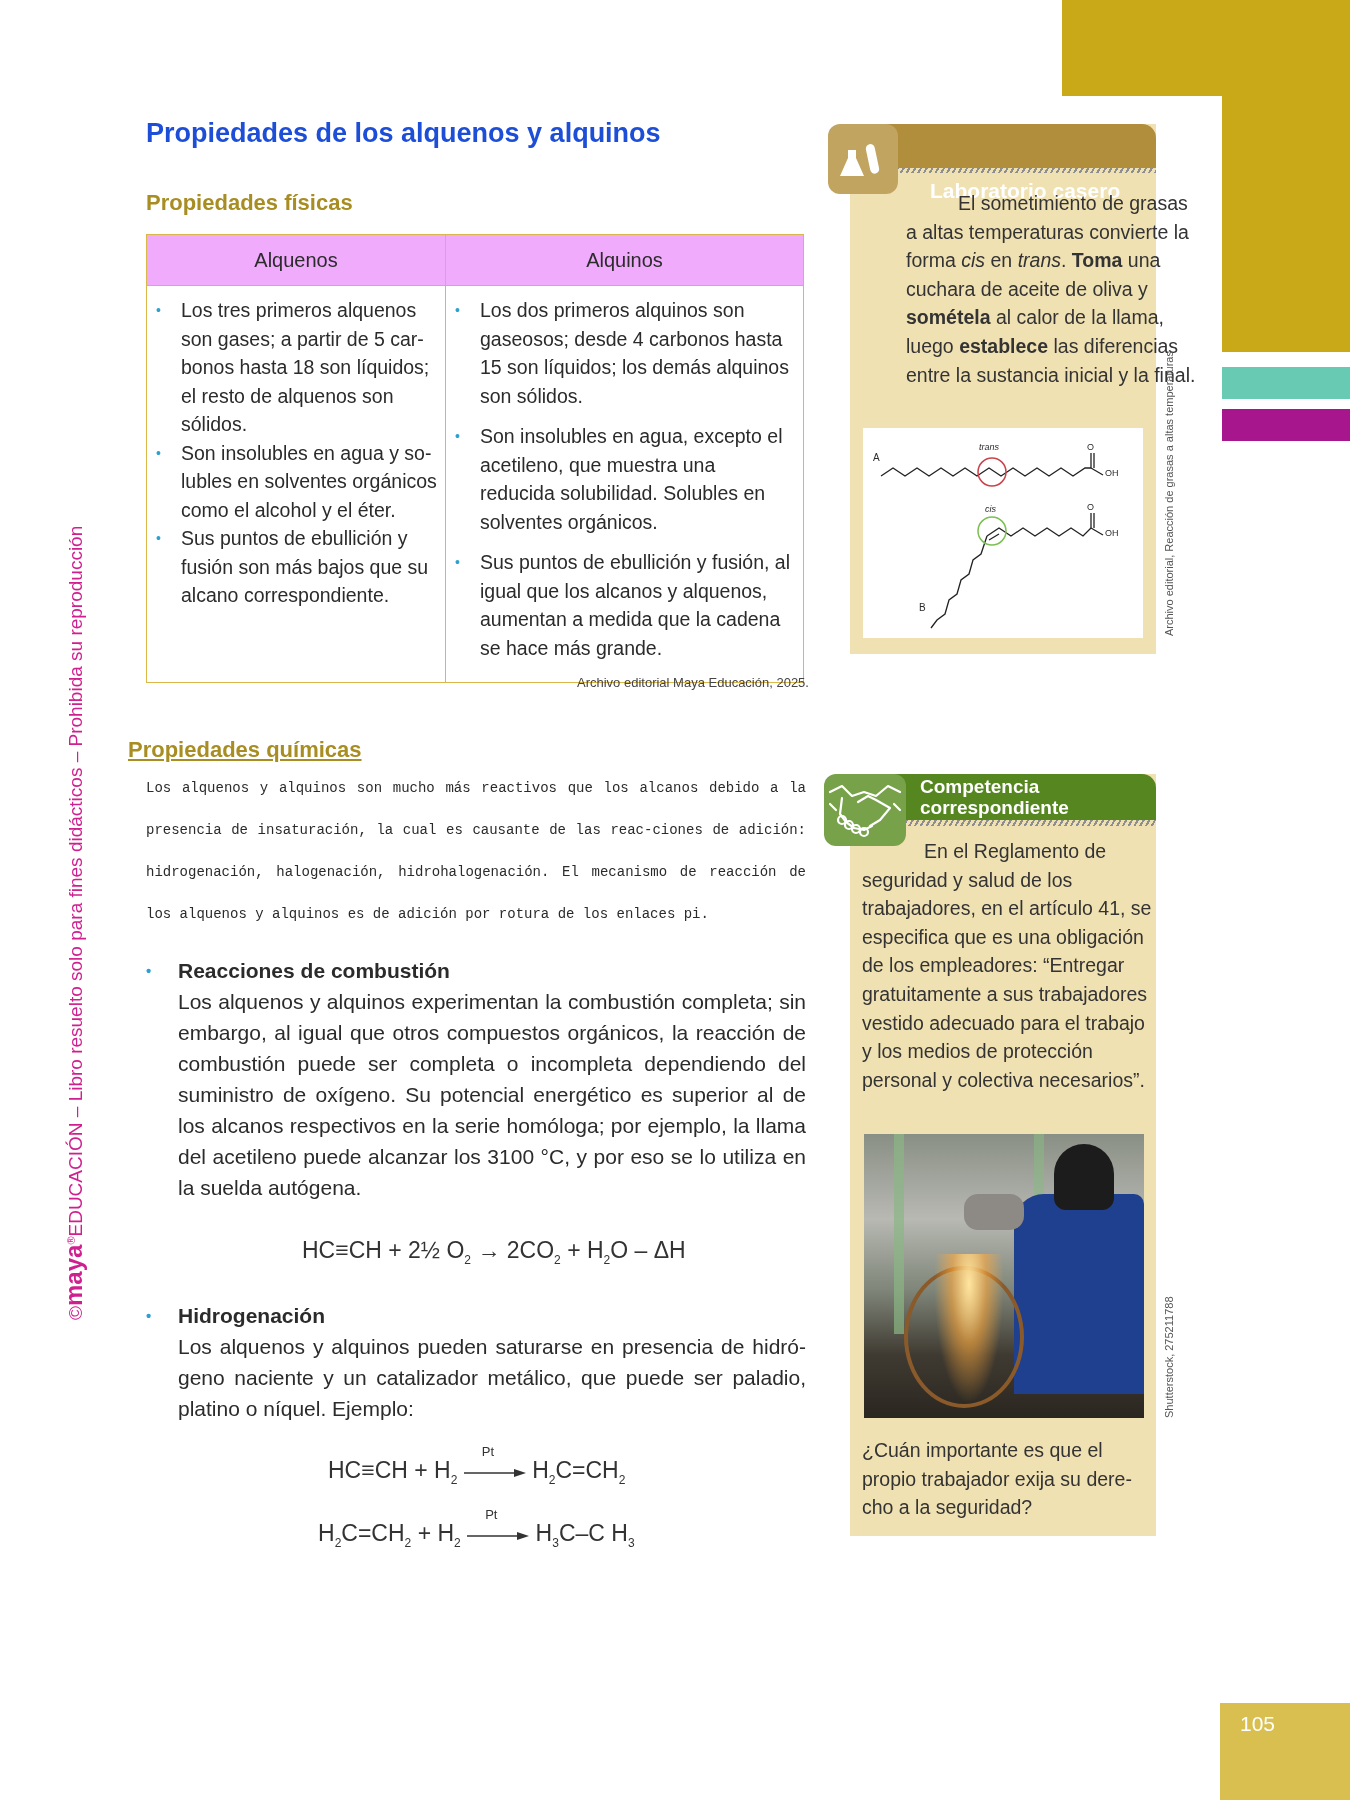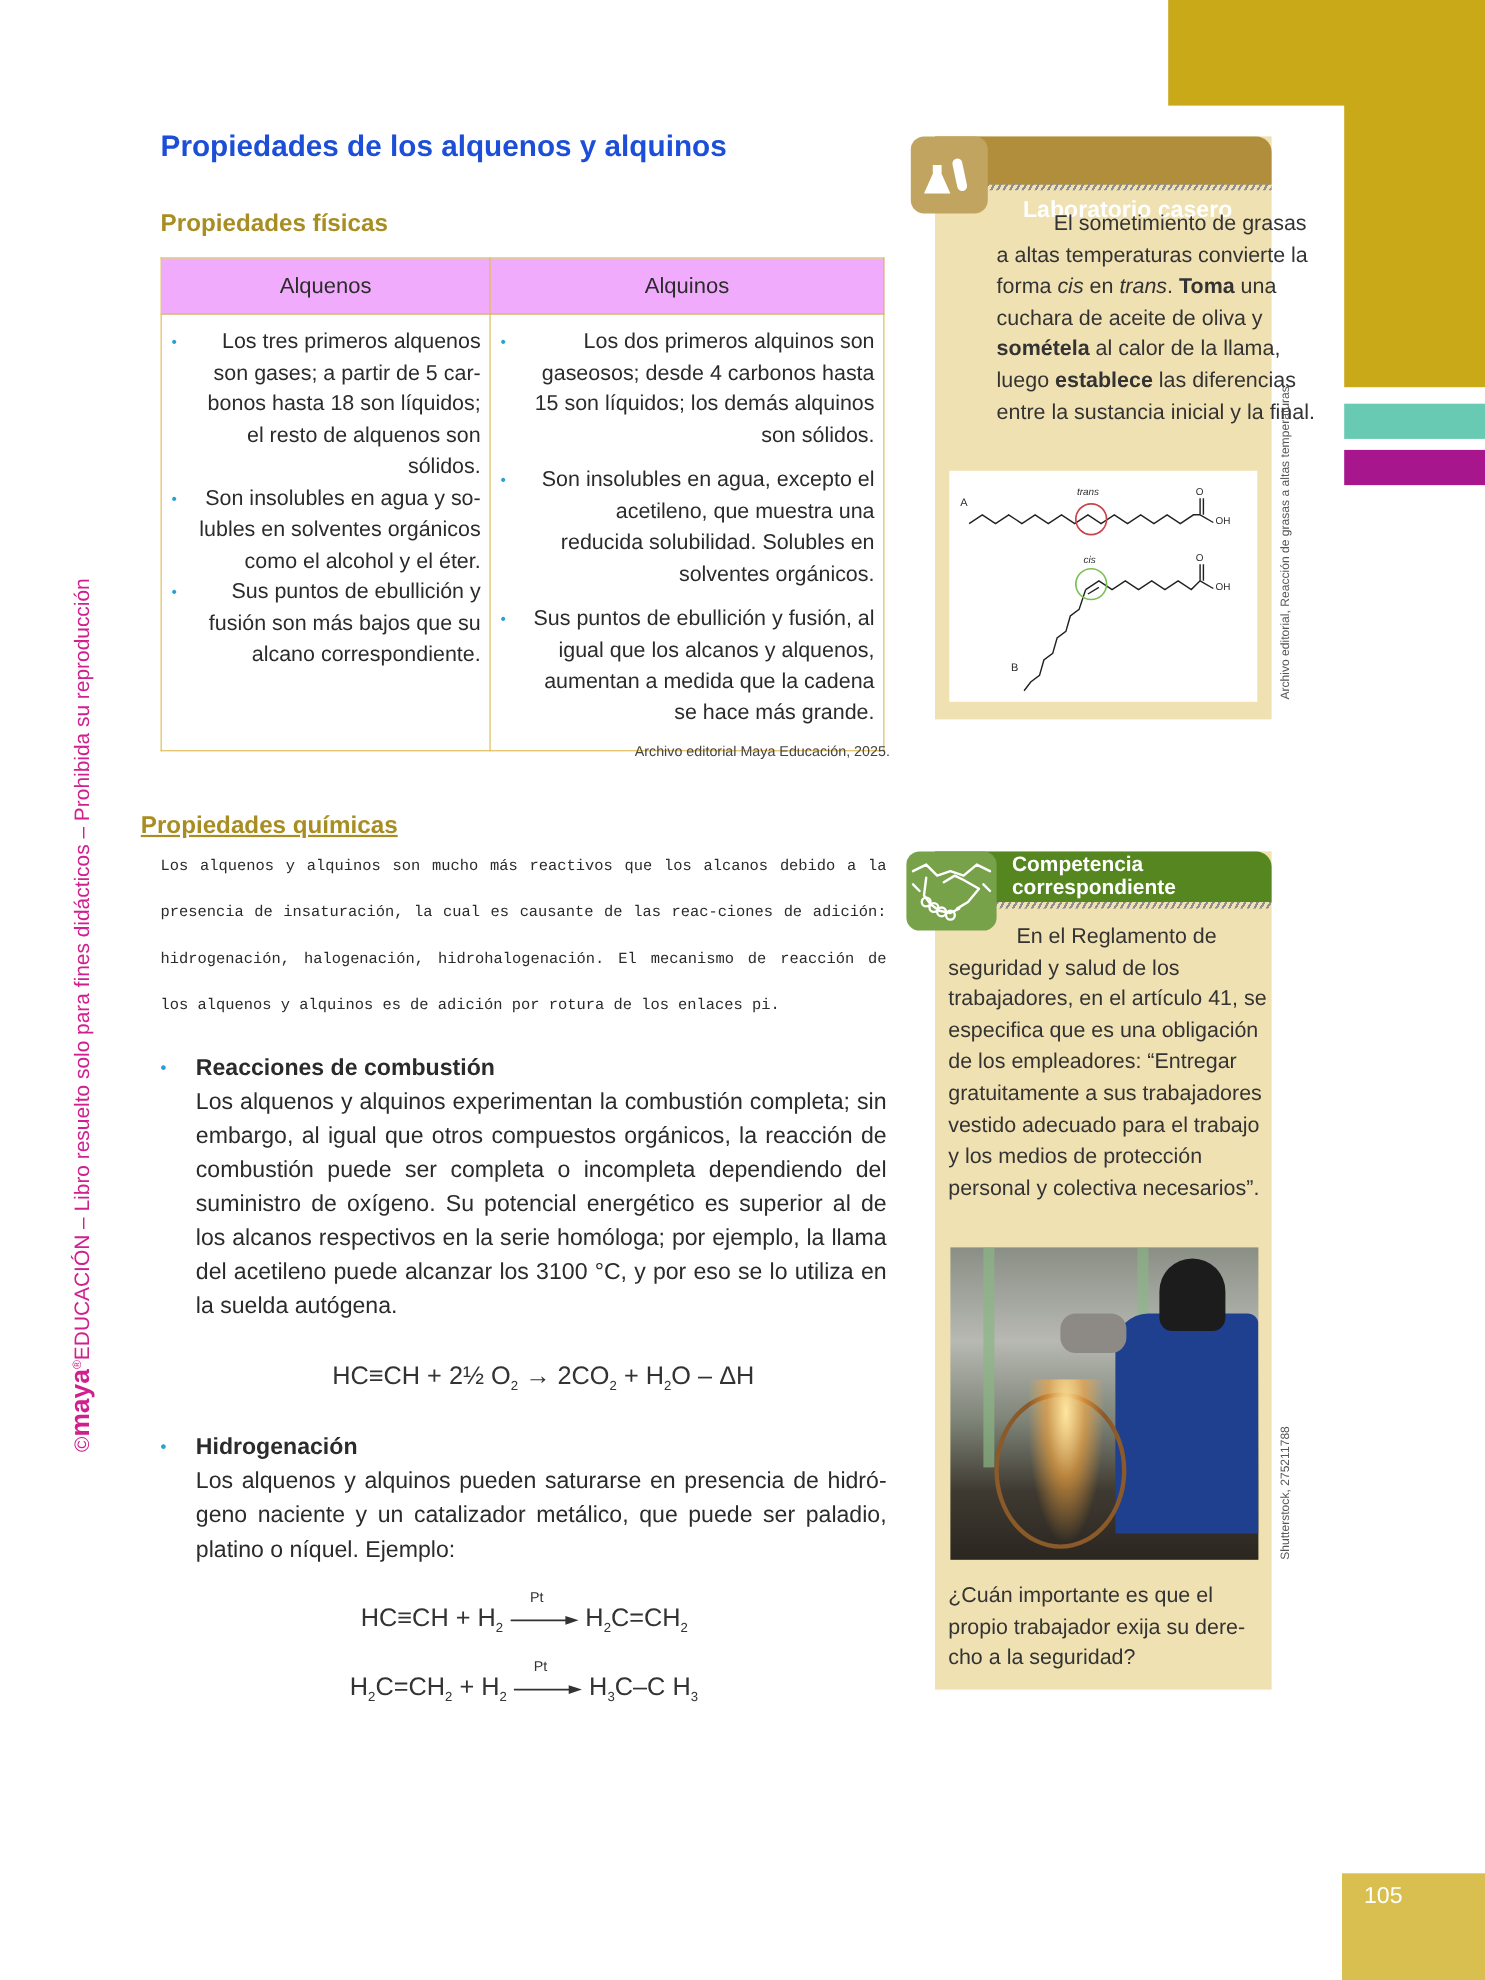--- a/index.html
+++ b/index.html
@@ -21,21 +21,21 @@
   .credit-vert { transform-origin:0 0; transform:rotate(-90deg); color:#555; font-size:11px; white-space:nowrap; }
 
   h1.title { left:146px; top:118px; margin:0; font-size:27px; font-weight:bold; color:#1d4ed8; }
   h2.sub { margin:0; font-size:22px; font-weight:bold; color:#a88d22; }
 
   
   .props-table { left:146px; top:234px; width:658px; border-collapse:collapse; font-size:19.5px; line-height:28.5px; }
   .props-table th { background:#f0abfc; font-weight:normal; height:48px; border:1.5px solid #dcb84a; font-size:20px; }
   .props-table td { border:1.5px solid #dcb84a; vertical-align:top; padding:10px 8px 8px 8px; }
   .props-table ul { margin:0; padding:0 0 0 26px; list-style:none; }
-  .props-table li { position:relative;text-align:right; }
+  .props-table li { position:relative; }
   .props-table li::before { content:"•"; position:absolute; left:-25px; color:#2aa1d0; font-size:14px; }
   .col-right li { margin-bottom:12px; }
   .credit-small { font-size:13px; color:#444; }
 
   
   .para { left:146px; width:660px; font-size:14px; line-height:42px; text-align:justify;font-family:Liberation Mono, monospace; }
   .bullet-block { left:146px; width:660px; font-size:21px; line-height:31px; }
   .bullet-block .bhead { font-weight:bold; position:relative; padding-left:32px; }
   .bullet-block .bhead::before { content:"•"; position:absolute; left:0; color:#2aa1d0; font-size:15px; }
   .bullet-block .bbody { padding-left:32px; text-align:justify; }

